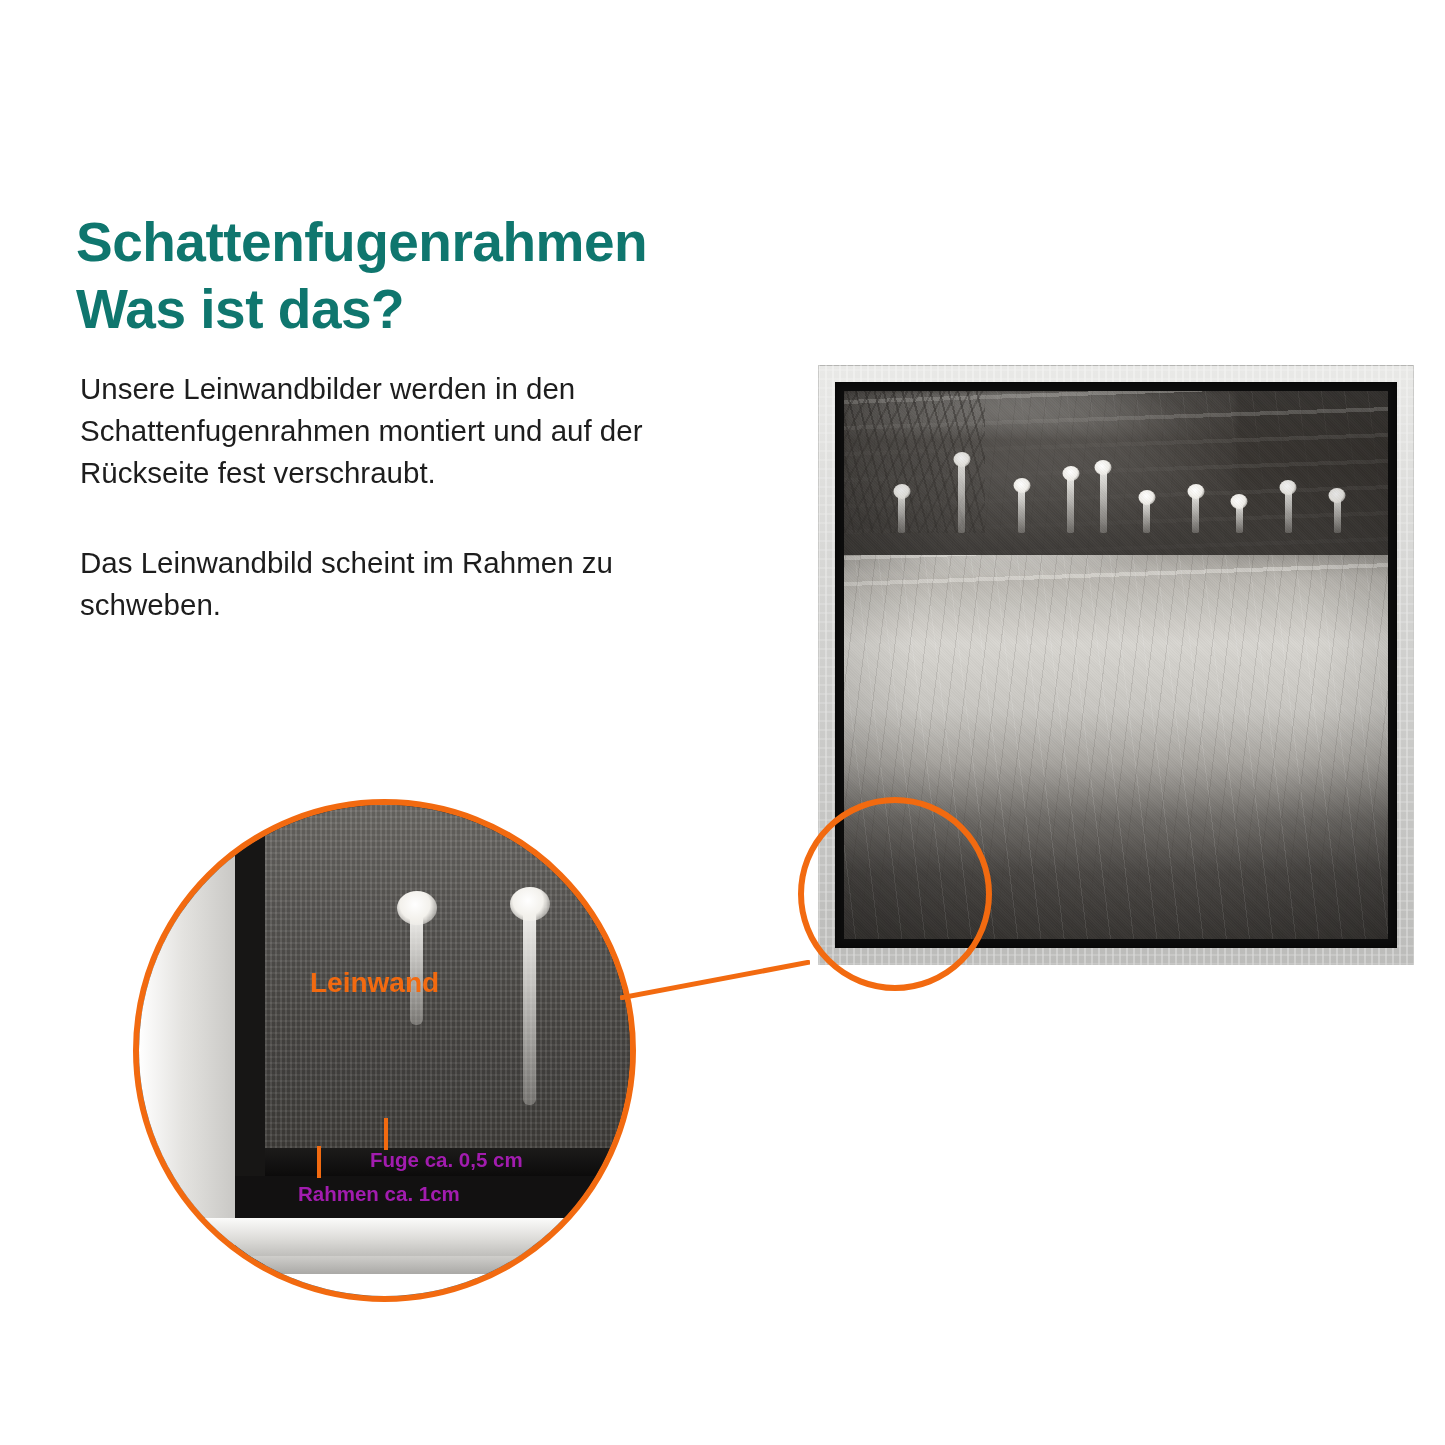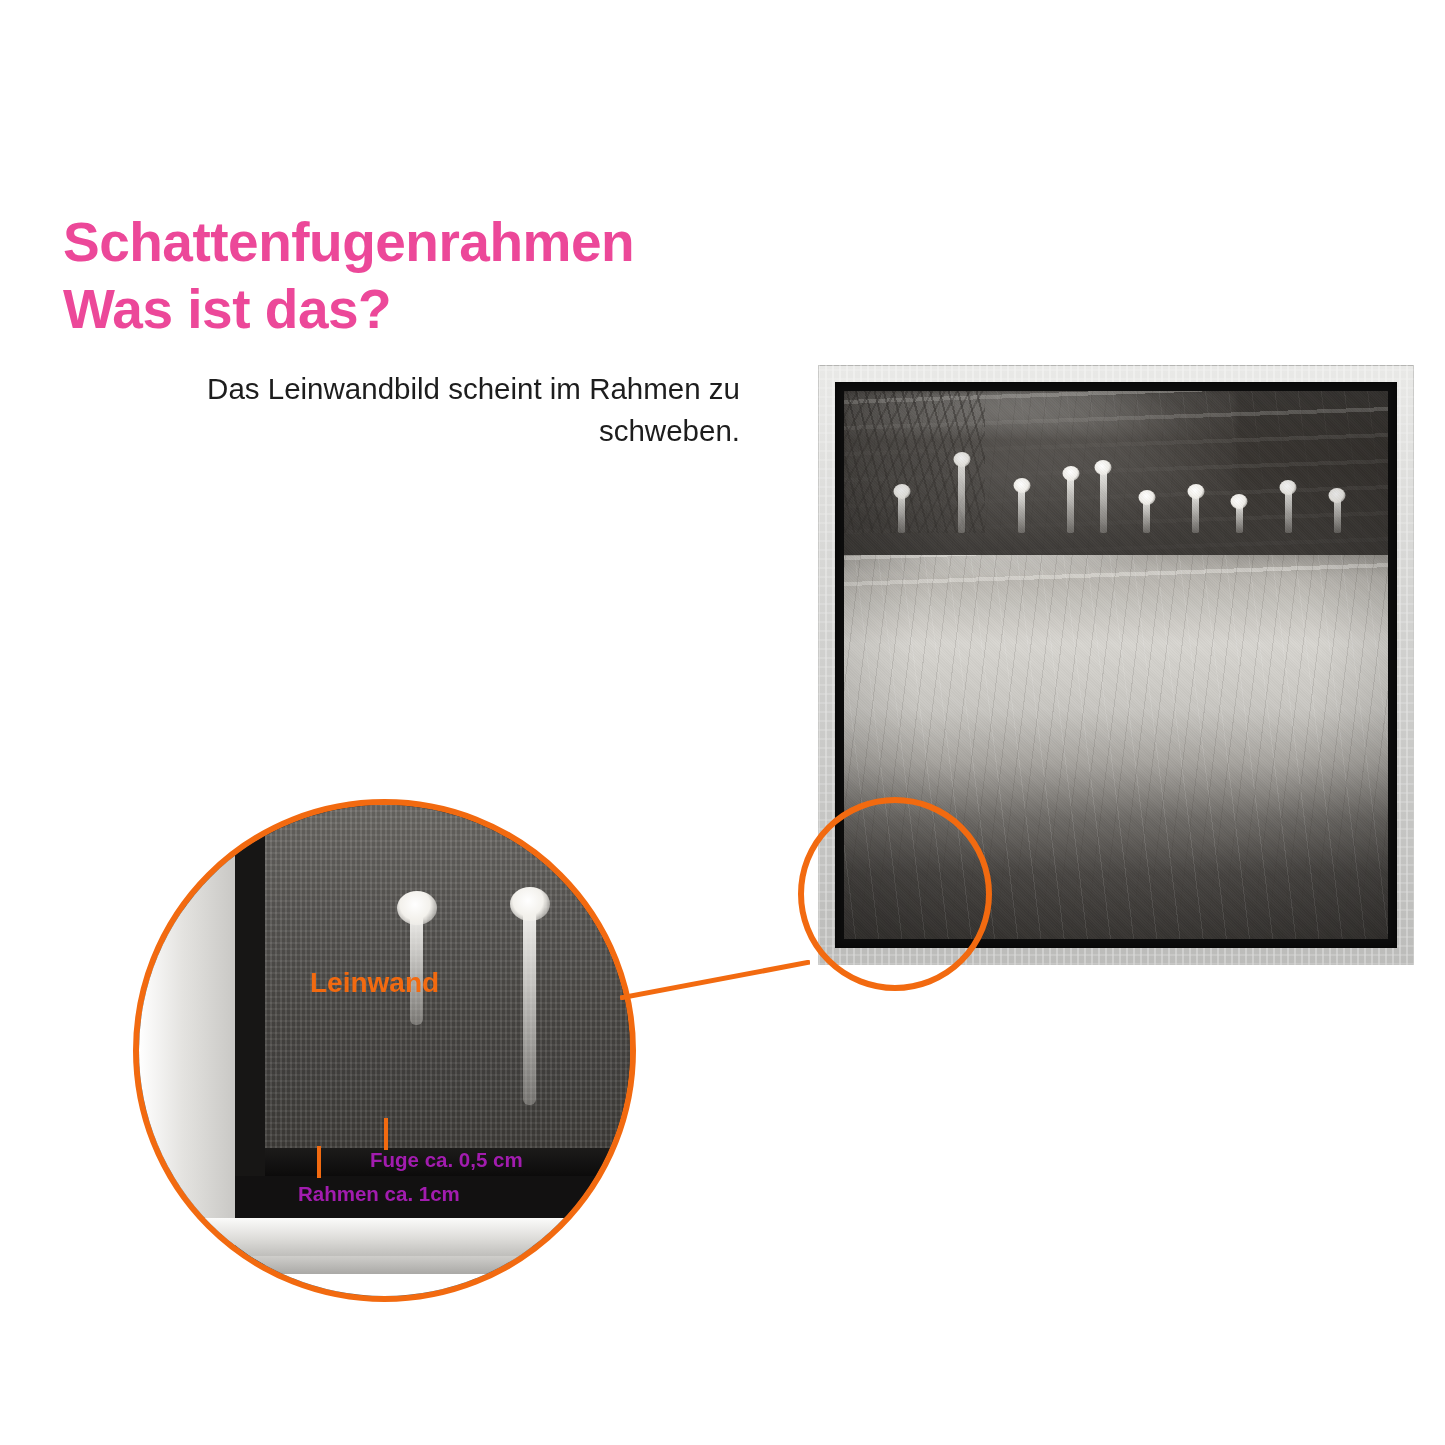--- a/index.html
+++ b/index.html
@@ -12,44 +12,44 @@
     height: 1445px;
     font-family: "Liberation Sans", sans-serif;
     color: #1a1a1a;
     position: relative;
     overflow: hidden;
   }
 
   
   .headline {
     position: absolute;
-    left: 63px;
+    left: 76px;
     top: 172px;
     font-size: 55px;
     font-weight: bold;
     line-height: 1.22;
     letter-spacing: -0.5px;
-    color: #ec4899;
+    color: #0f766e;
     white-space: pre-line;
   }
 
   
   .copy {
     position: absolute;
     left: 80px;
     width: 660px;
   }
   .copy p {
     margin: 0 0 48px 0;
     font-size: 29.5px;
     line-height: 1.42;
     color: #1d1d1d;
     font-weight: 400;
   }
-  .copy p:last-child { margin-bottom: 0; text-align: right; }
+  .copy p:last-child { margin-bottom: 0; }
   #para-block { top: 368px; }
 
   
   .artwork-wrap {
     position: absolute;
     left: 818px;
     top: 365px;
     width: 596px;
     height: 600px;
   }
@@ -305,20 +305,21 @@
     z-index: 10;
   }
 </style>
 </head>
 <body>
 
 <h1 class="headline"><span>Schattenfugenrahmen</span>
 <span>Was ist das?</span></h1>
 
 <div class="copy" id="para-block">
+  <p>Unsere Leinwandbilder werden in den Schattenfugenrahmen montiert und auf der Rückseite fest verschraubt.</p>
   <p>Das Leinwandbild scheint im Rahmen zu schweben.</p>
 </div>
 
 <div class="artwork-wrap">
   <div class="frame-outer">
     <div class="frame-gap">
       <div class="canvas">
         <div class="layer c-base"></div>
         <div class="layer c-top-streaks"></div>
         <div class="layer c-bright"></div>

